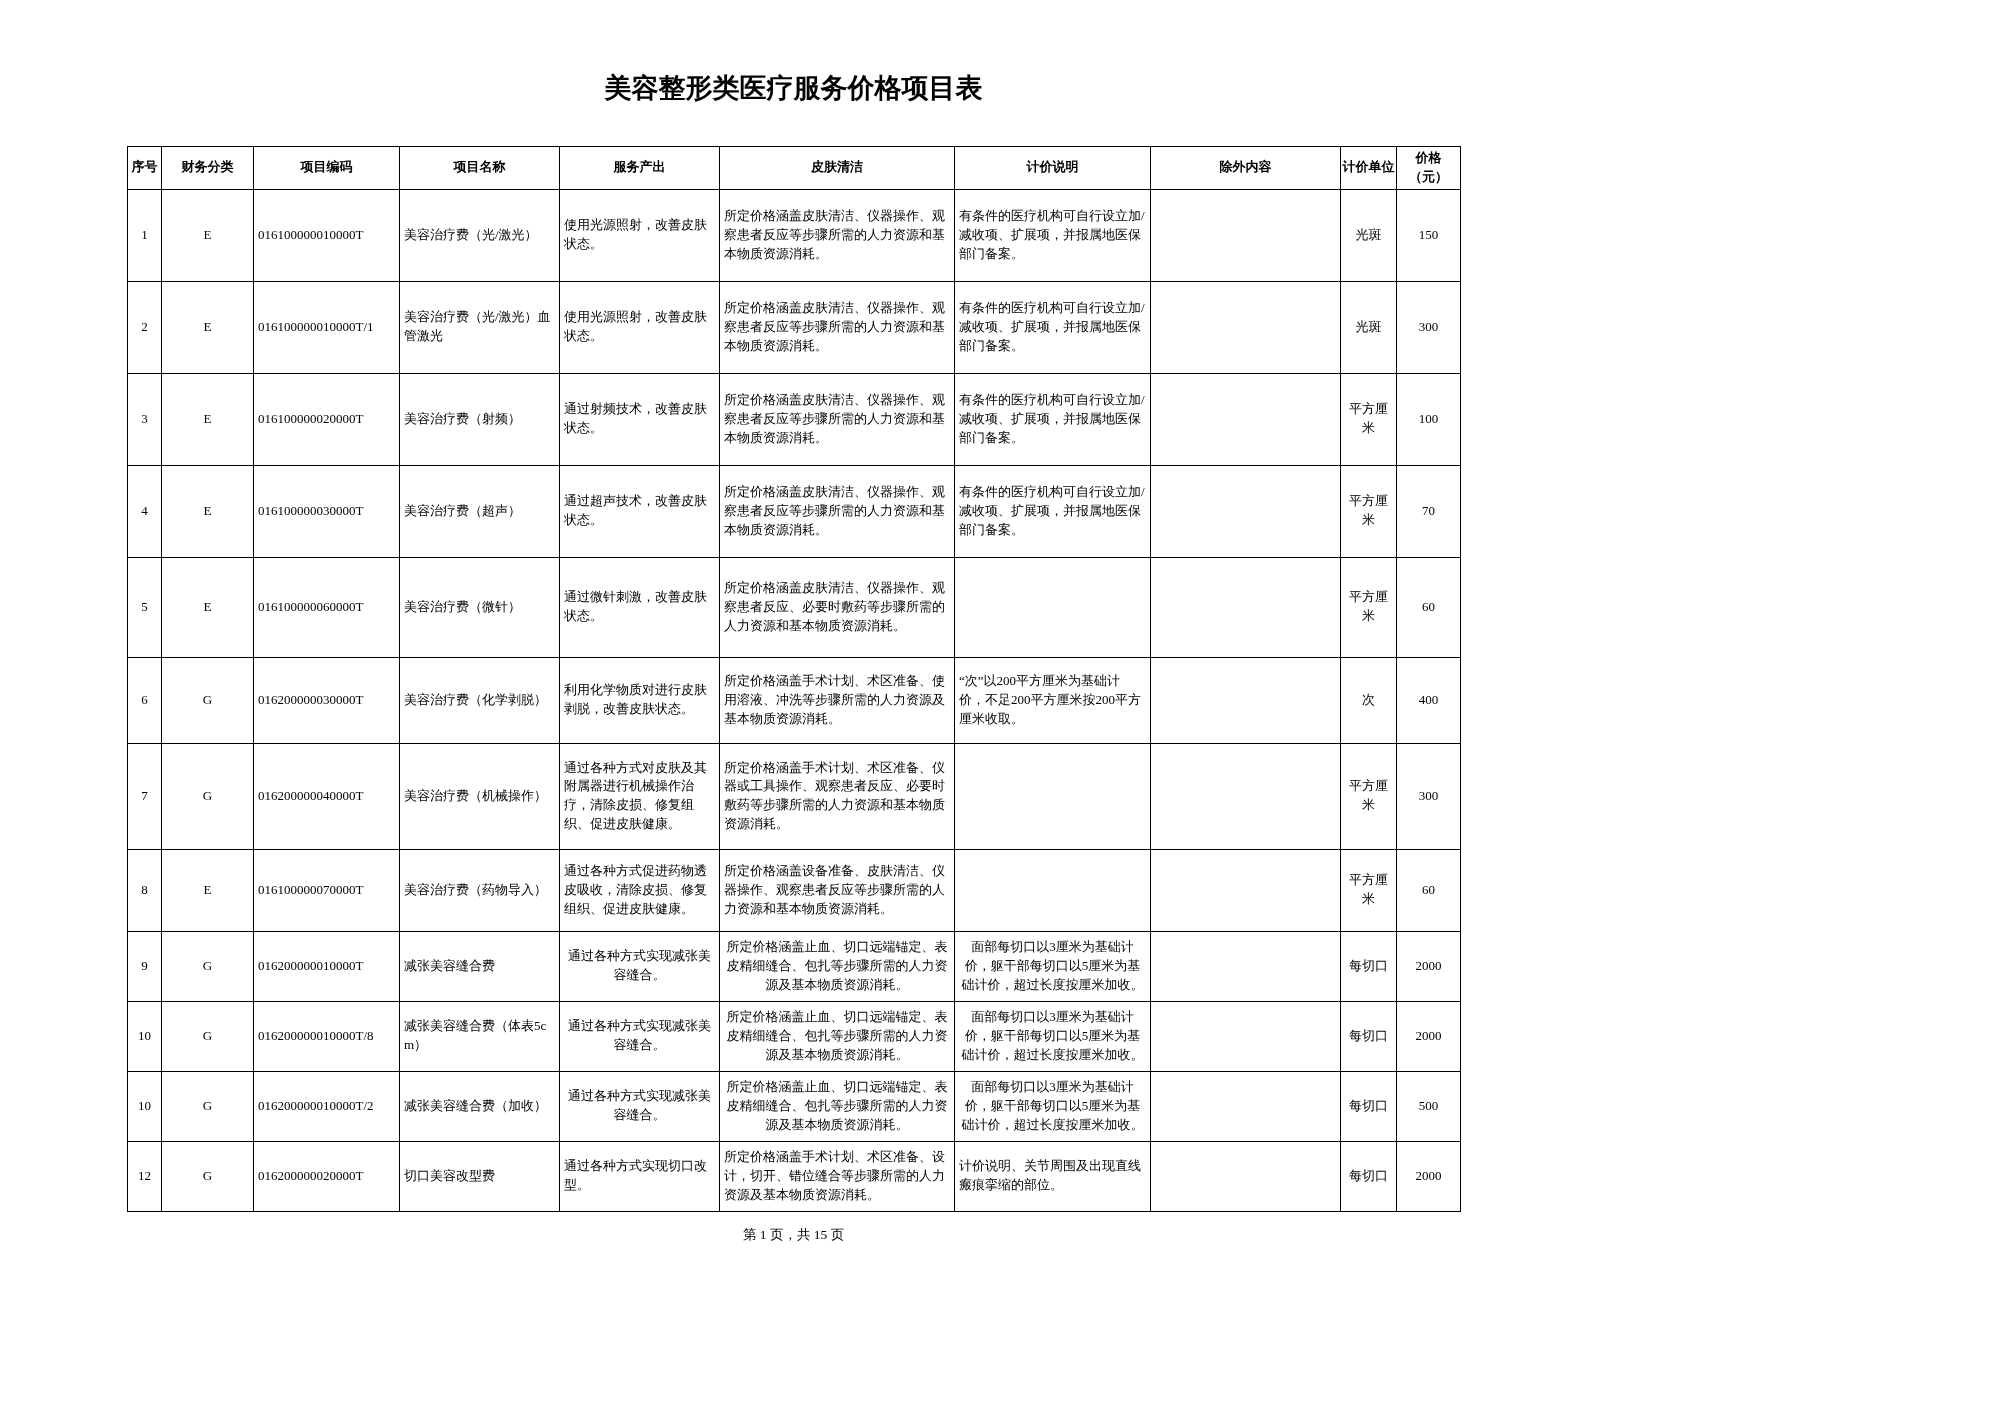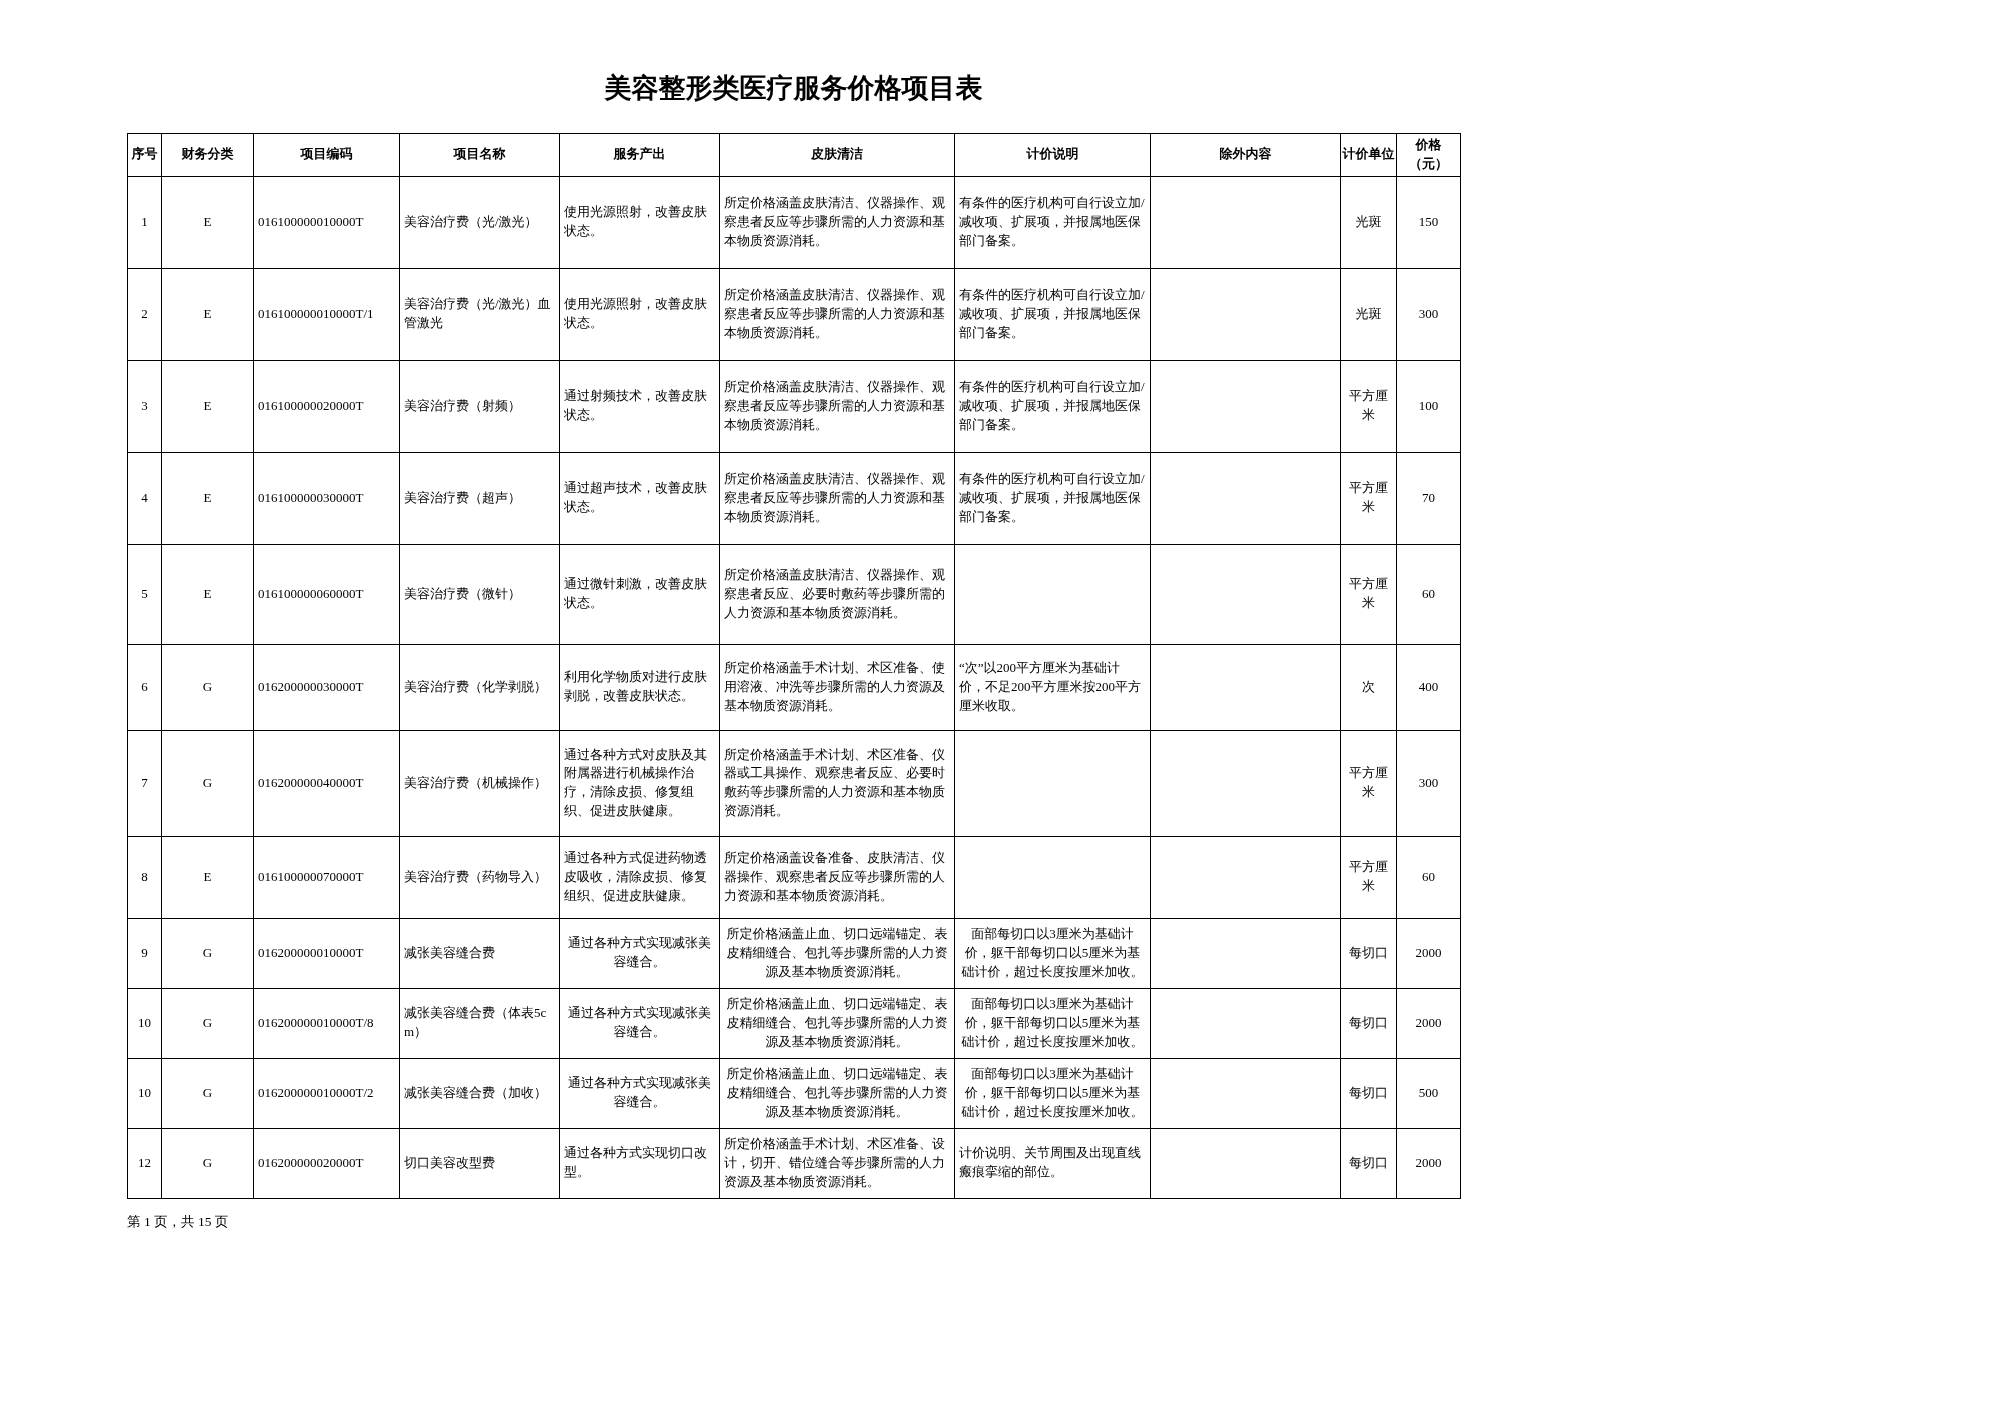--- a/index.html
+++ b/index.html
@@ -26,21 +26,21 @@
   }
   .intro{
     margin:38px 0 0 0;
     font-size:15.5px;
     font-weight:bold;
     line-height:23.5px;
     text-align:justify;
     text-indent:43px;
   }
   table.price-table{
-    margin-top:29px;
+    margin-top:42px;
     border-collapse:collapse;
     table-layout:fixed;
     width:1333px;
     border:1.5px solid #000;
   }
   .price-table th,.price-table td{
     border:1px solid #000;
     font-size:13px;
     line-height:1.45;
     vertical-align:middle;
@@ -64,21 +64,21 @@
   col.w-note{width:196px}
   col.w-exclusion{width:190px}
   col.w-unit{width:56px}
   col.w-price{width:64px}
   
   td.col-seq,td.col-category,td.col-unit,td.col-price{text-align:center;}
   td.col-code,td.col-name,td.col-output,td.col-composition,td.col-note,td.col-exclusion{text-align:left;}
   td.center-text{text-align:center;}
   .page-footer{
     margin-top:14px;
-    text-align:left;
+    text-align:center;
     font-size:13.5px;
     line-height:18px;
   }
 </style>
 </head>
 <body>
 
 <div class="content">
   <h1 class="doc-title">美容整形类医疗服务价格项目表</h1>
 

